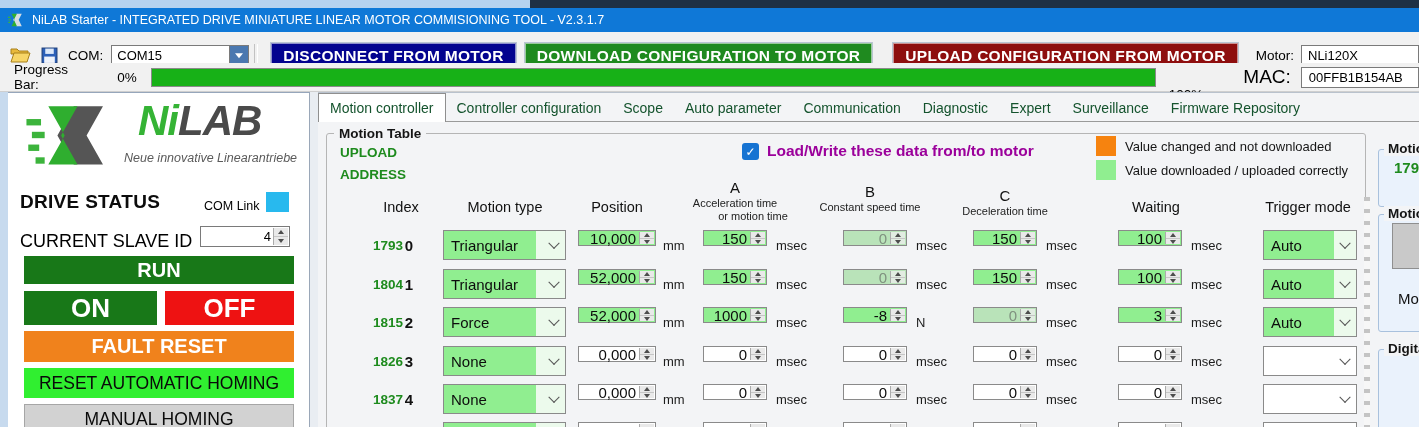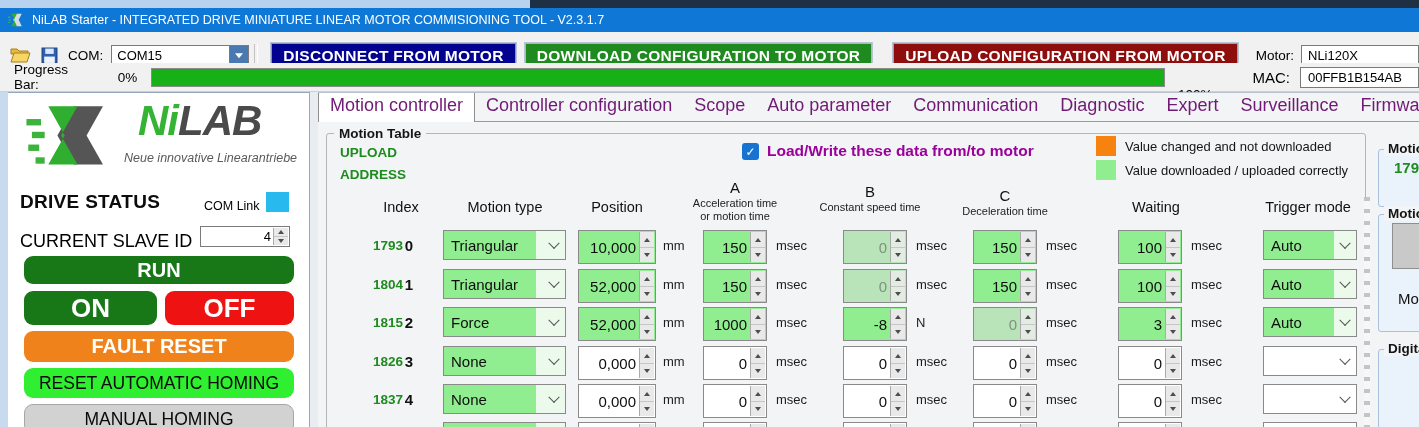--- a/index.html
+++ b/index.html
@@ -31,50 +31,50 @@
   .motor-label{margin-left:auto;font-size:13.5px;}
   .motor-input{margin-left:7px;margin-right:0;width:118px;height:21px;background:#fff;border:1px solid #7a7a7a;font-size:13px;display:flex;align-items:center;padding-left:6px;box-sizing:border-box;}
 
   
   .progrow{left:0;top:63px;width:1419px;height:29px;background:#f1f1f1;display:flex;align-items:center;border-bottom:1px solid #cfcfcf;box-sizing:border-box;}
   .prog-label{margin-left:14px;font-size:13.5px;}
   .prog-left{margin-left:22px;font-size:13.5px;}
   .progressbar{margin-left:14px;width:1022px;height:19px;border:1px solid #8a8a8a;background:#e8e8e8;position:relative;box-sizing:border-box;}
   .progressfill{position:absolute;inset:0;background:var(--c-progress-fill,#17B117);}
   .prog-right{margin-left:13px;font-size:13.5px;margin-top:35px;}
-  .mac-label{margin-left:40px;font-size:15px;}
+  .mac-label{margin-left:40px;font-size:19px;}
   .mac-input{margin-left:10px;width:120px;height:21px;background:#fff;border:1px solid #7a7a7a;font-size:13px;display:flex;align-items:center;padding-left:7px;box-sizing:border-box;}
 
   
   .left-strip{left:0;top:92px;width:8px;height:335px;background:#c7daee;}
 
   
   .sidebar{left:8px;top:92px;width:302px;height:335px;background:#fff;border-top:1px solid #96a6bb;border-right:1px solid #9aa7b8;box-sizing:border-box;overflow:hidden;}
   .brand-text{left:113px;top:4px;font-size:42px;font-weight:800;font-style:italic;letter-spacing:-1px;white-space:nowrap;}
   .brand-ni{color:#35b335;margin-left:17px;}
   .brand-lab{color:#4a4a4a;}
   .tagline{left:116px;top:58px;font-size:12.5px;font-style:italic;color:#5a5a5a;white-space:nowrap;}
   .drive-status{left:12px;top:98px;font-size:19px;font-weight:bold;color:#0c0c0c;letter-spacing:.3px;}
   .comlink-label{left:196px;top:106px;font-size:12.5px;}
   .comlink-box{left:258px;top:99px;width:23px;height:20px;background:var(--c-com-link-cyan,#28B9EE);}
   .slaveid-label{left:12px;top:138px;font-size:18px;}
   .sb-spin{left:192px;top:133px;width:90px;height:21px;background:#fff;border:1px solid #7a7a7a;box-sizing:border-box;}
-  .sb-btn{display:flex;align-items:center;justify-content:center;cursor:pointer;box-sizing:border-box;border-radius:9px;}
+  .sb-btn{display:flex;align-items:center;justify-content:center;cursor:pointer;box-sizing:border-box;}
   .btn-run{left:16px;top:163px;width:270px;height:28px;background:var(--c-run-green,#187818);color:#fff;font-weight:bold;font-size:20px;}
   .btn-on{left:16px;top:198px;width:133px;height:34px;background:var(--c-run-green,#187818);color:#fff;font-weight:bold;font-size:26px;}
   .btn-off{left:157px;top:198px;width:129px;height:34px;background:var(--c-off-red,#EE1212);color:#fff;font-weight:bold;font-size:26px;}
   .btn-fault{left:16px;top:238px;width:270px;height:31px;background:var(--c-fault-orange,#F0821C);color:#fff;font-weight:bold;font-size:20px;}
   .btn-rah{left:16px;top:275px;width:270px;height:30px;background:var(--c-homing-green,#30EF30);color:#0a0a0a;font-size:17.5px;}
   .btn-manual{left:16px;top:311px;width:270px;height:30px;background:#d2d2d2;border:1px solid #a6a6a6;color:#0a0a0a;font-size:17.5px;}
 
   
   .main{left:318px;top:92px;width:1101px;height:335px;background:#f3f4f6;border-top:1px solid #b9c2cd;box-sizing:border-box;overflow:hidden;}
   .tabstrip{position:absolute;left:0;top:1px;right:0;height:28px;display:flex;align-items:flex-end;}
   .tabstrip::after{content:"";position:absolute;left:0;right:0;bottom:0;border-bottom:1px solid #9a9a9a;z-index:1;}
-  .tab{padding:5px 11px 6px 11px;font-size:18px;color:#701a75;white-space:nowrap;position:relative;cursor:pointer;}
+  .tab{padding:5px 11px 6px 11px;font-size:14px;color:#14532d;white-space:nowrap;position:relative;cursor:pointer;}
   .tab.active{background:#fff;border:1px solid #8f8f8f;border-bottom:none;z-index:2;padding-top:6px;}
 
   .groupbox{left:8px;top:40px;width:1038px;height:380px;border:1px solid #b5b5b5;border-radius:3px;}
   .groupbox-title{left:16px;top:33px;background:#f3f4f6;padding:0 5px;font-weight:bold;font-size:13.5px;color:#151515;}
   .modbus{font-size:13.5px;font-weight:bold;color:var(--c-modbus-green,#1E8B1E);}
 
   .loadwrite-check{left:424px;top:50px;width:17px;height:17px;background:#1673d2;border-radius:3px;color:#fff;font-size:12px;display:flex;align-items:center;justify-content:center;cursor:pointer;}
   .loadwrite-label{left:449px;top:49px;font-size:15.5px;font-weight:bold;color:var(--c-purple-text,#9B009B);white-space:nowrap;}
 
   .legend{left:778px;top:43px;width:268px;}
@@ -88,21 +88,21 @@
   .hdr-sub{font-size:11px;color:#222;}
 
   
   .mrow{position:absolute;left:0;width:1101px;height:30px;}
   .addr{position:absolute;left:32px;width:53px;top:0;bottom:0;display:flex;align-items:center;justify-content:flex-end;font-size:13.5px;font-weight:bold;color:var(--c-modbus-green,#1E8B1E);}
   .idx{position:absolute;left:78px;width:26px;top:0;bottom:0;display:flex;align-items:center;justify-content:center;font-size:15px;font-weight:bold;color:#111;}
   .dd{position:absolute;top:0;height:30px;border:1px solid #8a8a8a;background:#fff;box-sizing:border-box;cursor:pointer;}
   .dd .val{position:absolute;left:7px;top:0;bottom:0;display:flex;align-items:center;font-size:15px;color:#0d0d0d;white-space:nowrap;}
   .dd.s-g{background:linear-gradient(to right,var(--c-field-green,#90EE90) 0 76%,#ecfaec 76% 100%);}
   .chev{position:absolute;right:7px;top:50%;width:7px;height:7px;border-right:1.6px solid #555;border-bottom:1.6px solid #555;transform:translateY(-72%) rotate(45deg);}
-  .spin{position:absolute;top:0;height:34px;border:1px solid #8a8a8a;background:#fff;box-sizing:border-box;text-align:right;}
+  .spin{position:absolute;top:0;height:16px;border:1px solid #8a8a8a;background:#fff;box-sizing:border-box;text-align:right;}
   .spin .val{position:absolute;left:4px;right:19px;top:0;bottom:0;display:flex;align-items:center;justify-content:flex-end;font-size:15px;color:#0d0d0d;}
   .spin.s-g{background:var(--c-field-green,#90EE90);}
   .spin.s-d{background:#b9e3b9;}
   .spin.s-d .val{color:#7f917f;}
   .arrows{position:absolute;right:1px;top:1px;bottom:1px;width:14px;background:#e9e9e9;border-left:1px solid #ababab;display:flex;flex-direction:column;cursor:pointer;}
   .s-d .arrows{background:#e2ece2;}
   .ua,.da{flex:1;position:relative;}
   .ua{border-bottom:1px solid #c6c6c6;}
   .ua::after{content:"";position:absolute;left:50%;top:55%;transform:translate(-50%,-50%);border:3px solid transparent;border-bottom:4px solid #4d4d4d;border-top:none;}
   .da::after{content:"";position:absolute;left:50%;top:55%;transform:translate(-50%,-50%);border:3px solid transparent;border-top:4px solid #4d4d4d;border-bottom:none;}
@@ -246,21 +246,21 @@
           <span class="legend-swatch" style="background: rgb(144, 238, 144);"></span>
           <span class="legend-label">Value downloaded / uploaded correctly</span>
         </div>
       </div>
 
     <div class="hdr hdr-main" style="left:83px;">Index</div>
     <div class="hdr hdr-main" style="left:187px;">Motion type</div>
     <div class="hdr hdr-main" style="left:299px;">Position</div>
     <div class="hdr hdr-letter" style="left:417px;top:86px;">A</div>
     <div class="hdr hdr-sub" style="left:417px;top:104px;">Acceleration time</div>
-    <div class="hdr hdr-sub" style="left:417px;top:117px;">or motion time</div>
+    <div class="hdr hdr-sub" style="left:435px;top:117px;">or motion time</div>
     <div class="hdr hdr-letter" style="left:552px;top:90px;">B</div>
     <div class="hdr hdr-sub" style="left:552px;top:108px;">Constant speed time</div>
     <div class="hdr hdr-letter" style="left:687px;top:94px;">C</div>
     <div class="hdr hdr-sub" style="left:687px;top:112px;">Deceleration time</div>
     <div class="hdr hdr-main" style="left:838px;">Waiting</div>
     <div class="hdr hdr-main" style="left:990px;">Trigger mode</div>
 
     <div class="abs" style="left:0;top:0;right:0;bottom:0;">
         <div class="mrow" style="top: 137px;">
           <span class="addr">1793</span>

